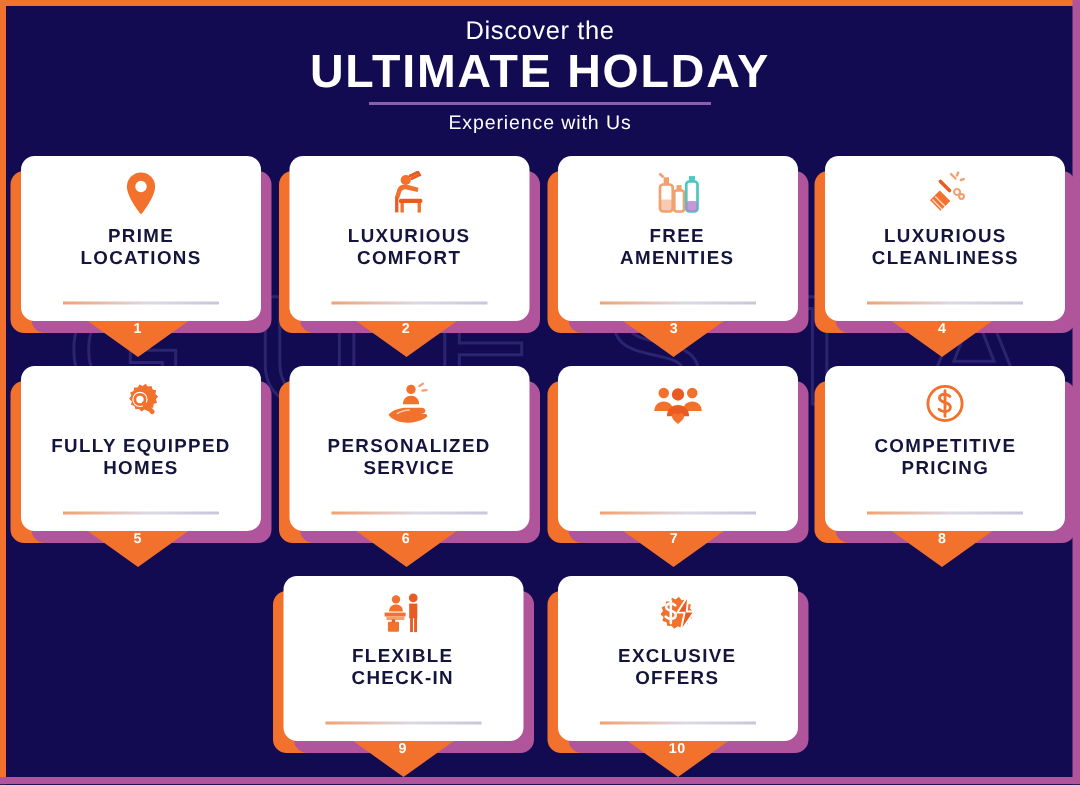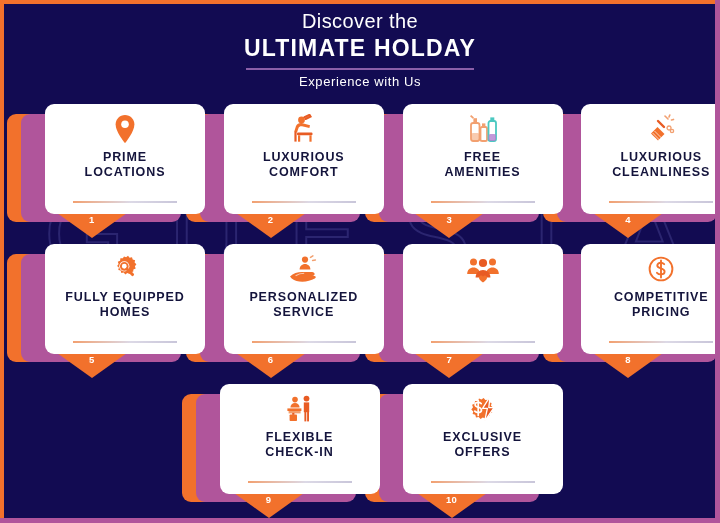--- a/index.html
+++ b/index.html
@@ -56,28 +56,28 @@
 
   
   .header {
     position: relative;
     z-index: 5;
     text-align: center;
     padding-top: 10px;
   }
   .eyebrow {
     color: #ffffff;
-    font-size: 20px;
+    font-size: 17px;
     font-weight: 400;
     letter-spacing: 0.4px;
     line-height: 22px;
   }
   .headline {
     color: #ffffff;
-    font-size: 23px;
+    font-size: 31px;
     font-weight: 700;
     letter-spacing: 1.2px;
     line-height: 34px;
     margin-top: -1px;
   }
   .head-rule {
     width: 228px;
     height: 2px;
     background: #8b5fa8;
     margin: 3px auto 2px auto;
@@ -142,21 +142,20 @@
     width: 160px;
     height: 110px;
     background: #ffffff;
     border-radius: 9px;
     z-index: 3;
     display: flex;
     flex-direction: column;
     align-items: center;
     box-sizing: border-box;
     padding-top: 9px;
-    margin-left: 31px;
   }
   .card-icon {
     height: 32px;
     display: flex;
     align-items: center;
     justify-content: center;
   }
   .card-icon svg { display: block; }
   .card-title {
     margin-top: 5px;

